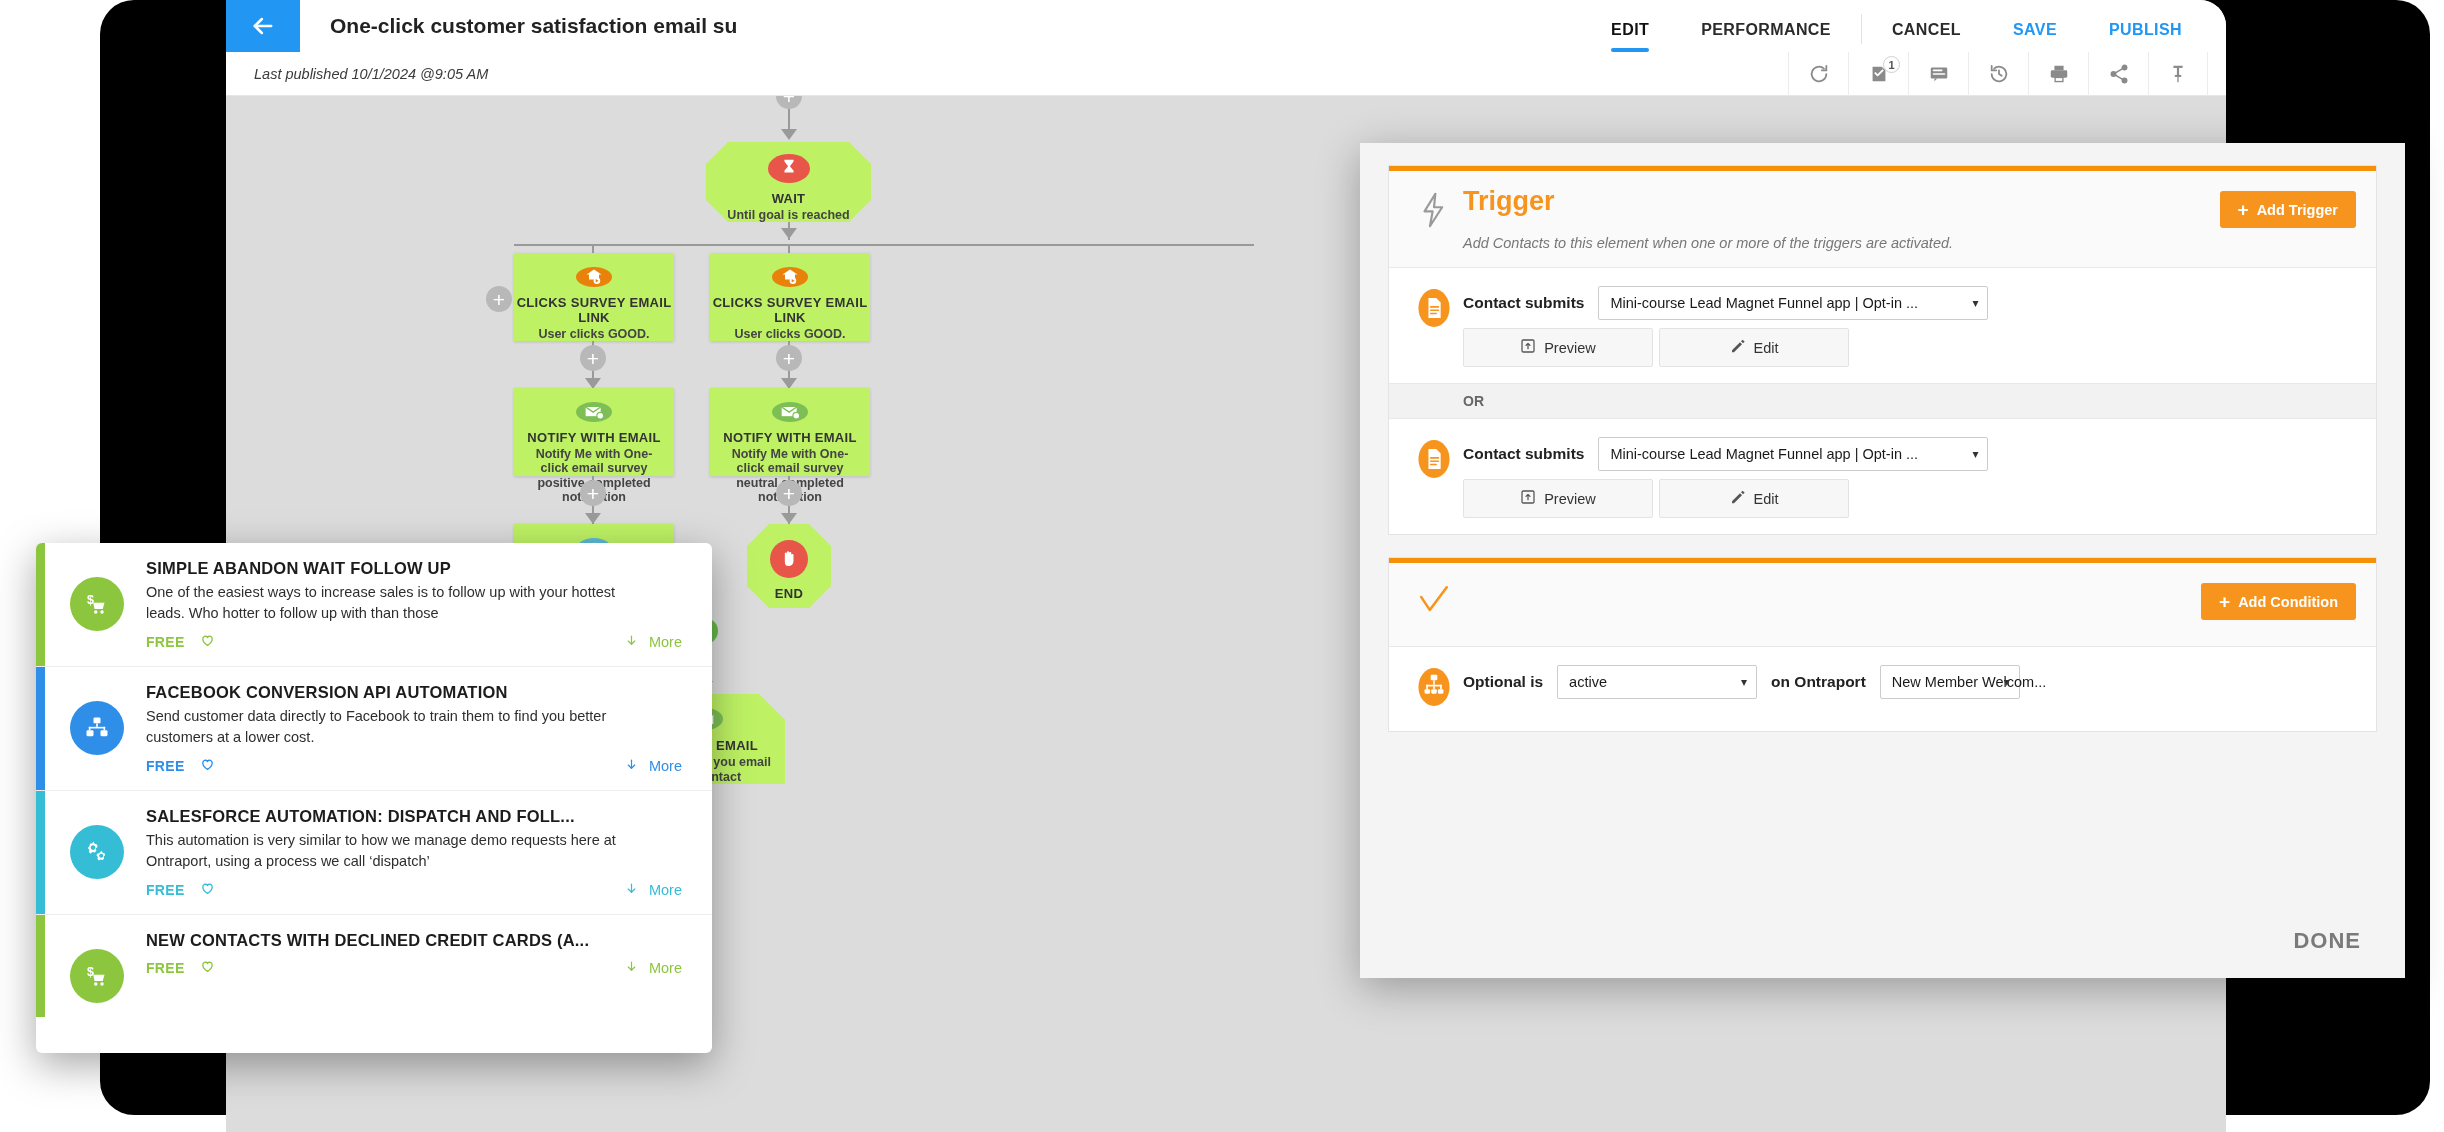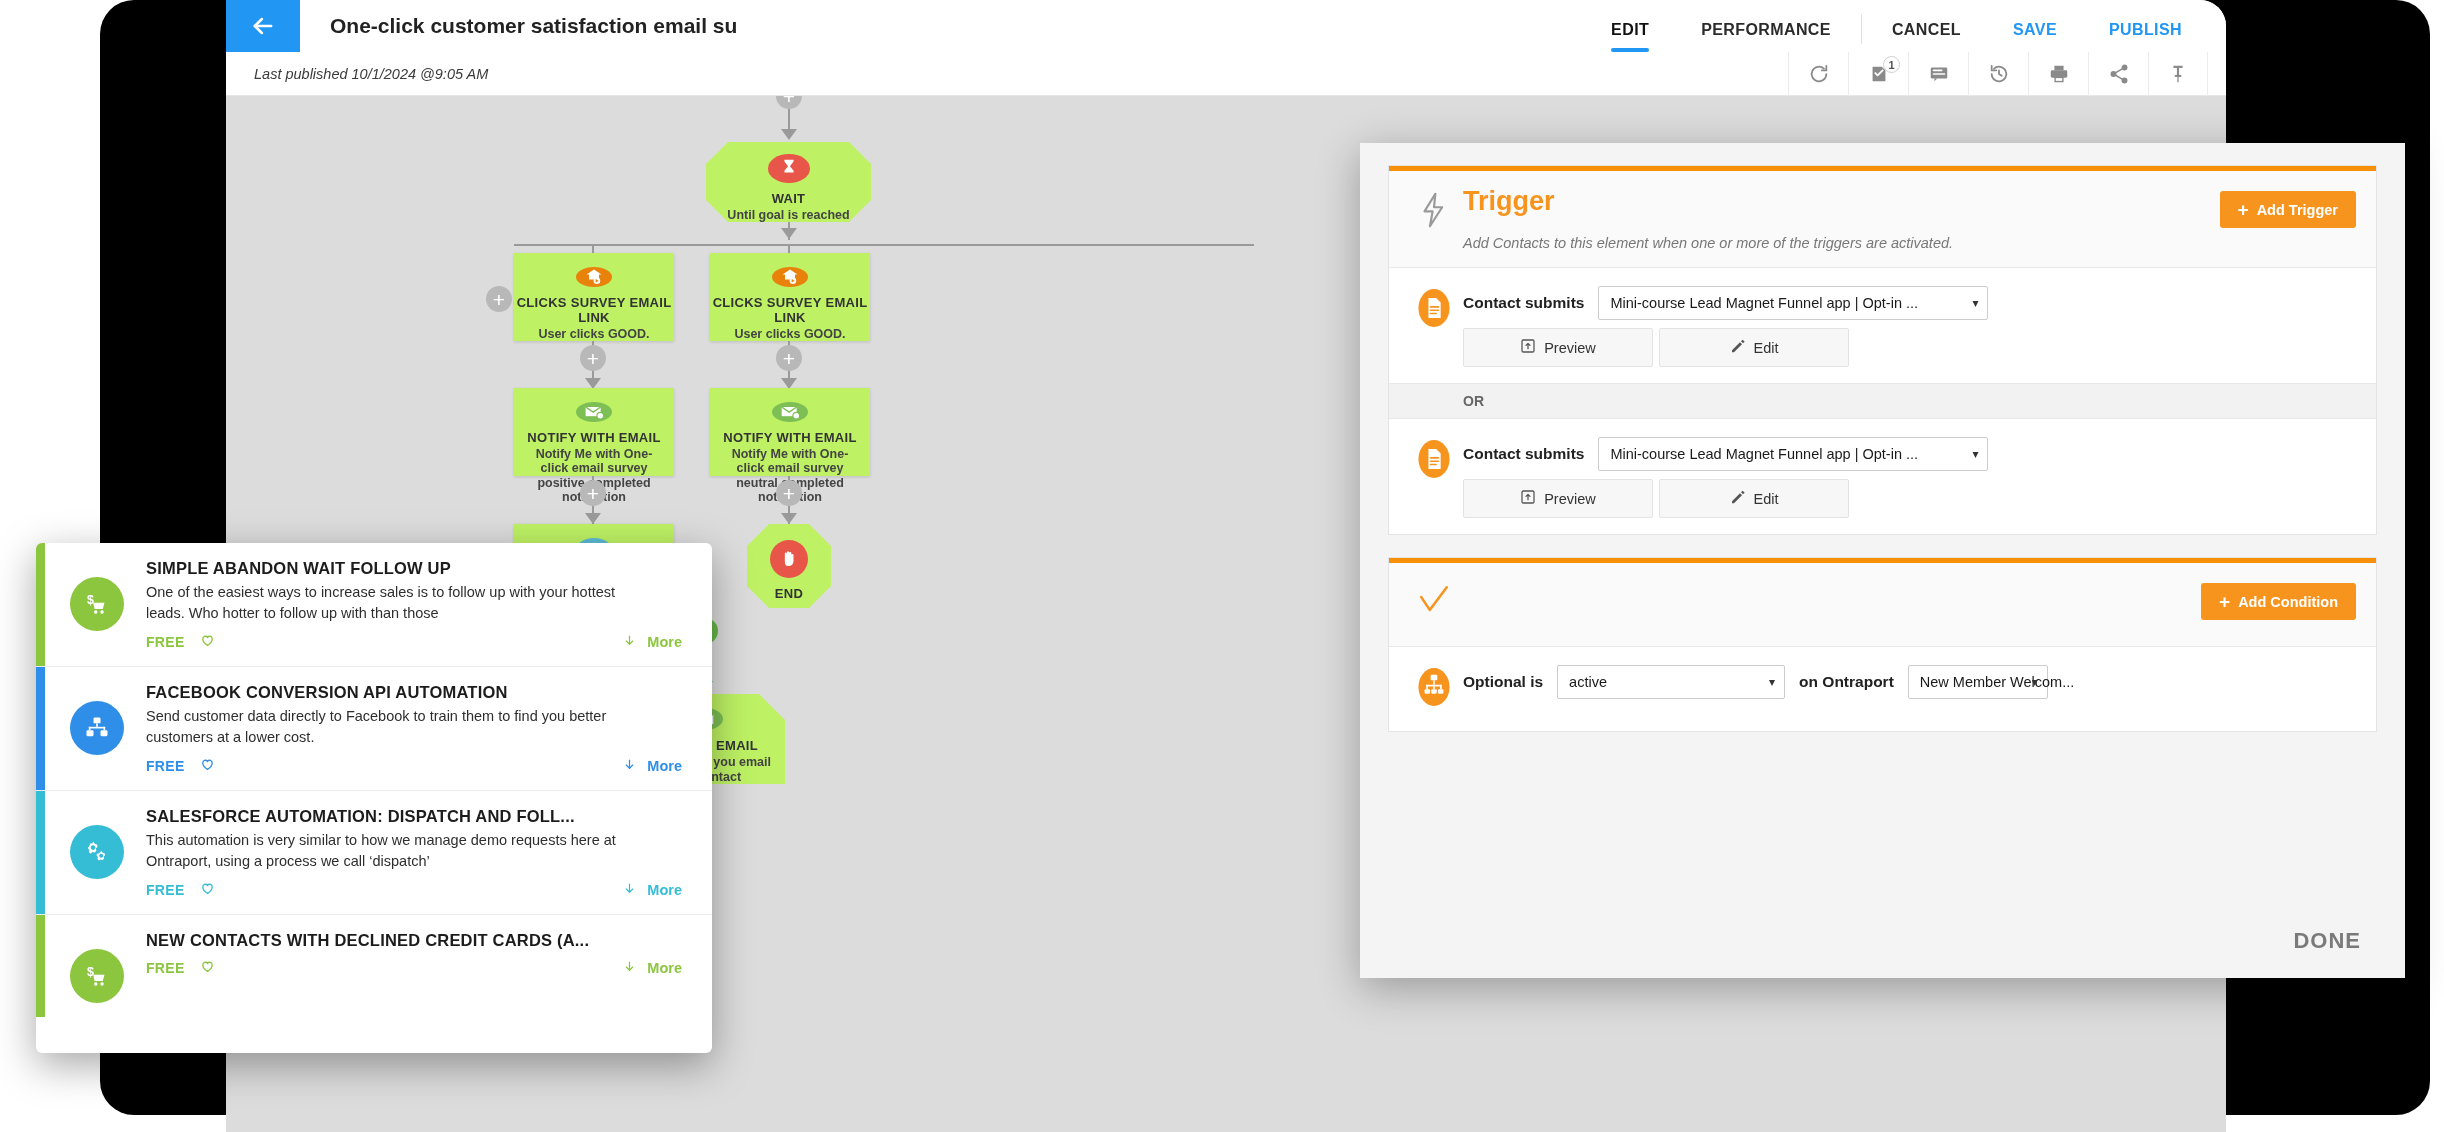--- a/index.html
+++ b/index.html
@@ -157,21 +157,21 @@
   .tp-row .rbody { flex:1; padding-left:6px; }
   .rline { display:flex; align-items:center; gap:14px; }
   .rlabel { font-size:15.5px; font-weight:700; color:#222; white-space:nowrap; }
   .sel {
     border:1px solid #ccc; background:#fff; border-radius:2px;
     padding:8px 26px 8px 11px; font-size:14.5px; color:#1a1a1a;
     position:relative; min-width:100px; cursor:pointer; white-space:nowrap;
   }
   .sel .chev { position:absolute; right:9px; top:50%; transform:translateY(-50%); font-size:12px; color:#333; }
   .sel.w-trigger { width:390px; }
-  .sel.w-active { width:228px; }
+  .sel.w-active { width:200px; }
   .sel.w-auto { width:140px; }
   .btnrow { display:flex; gap:6px; margin-top:8px; }
   .btn-grey {
     background:#f7f7f7; border:1px solid #e3e3e3; border-radius:2px;
     padding:9px 0; width:190px; font-size:14.5px; color:#333;
     display:flex; align-items:center; justify-content:center; gap:8px; cursor:pointer;
     font-family:"Liberation Sans", sans-serif;
   }
   .or-row {
     background:#f2f2f2; border-top:1px solid #e8e8e8; border-bottom:1px solid #e8e8e8;
@@ -192,21 +192,21 @@
   .tmpl-item:last-child { border-bottom:0; }
   .tmpl-strip { position:absolute; left:0; top:0; bottom:0; width:9px; }
   .tmpl-ic { width:54px; height:54px; border-radius:50%; flex:0 0 54px;
              display:flex; align-items:center; justify-content:center; margin-top:18px; }
   .tmpl-body { flex:1; padding-left:22px; }
   .tmpl-title { font-size:16.5px; font-weight:700; color:#1c1c1c; letter-spacing:.2px; }
   .tmpl-desc { font-size:14.5px; color:#2e2e2e; line-height:1.45; margin-top:4px; max-width:480px; }
   .tmpl-foot { display:flex; align-items:center; margin-top:8px; position:relative; }
   .tmpl-free { font-size:14px; font-weight:700; letter-spacing:.3px; }
   .tmpl-heart { margin-left:14px; }
-  .tmpl-more { position:absolute; right:10px; display:flex; align-items:center; gap:11px; font-size:14.5px; font-weight:700; }
+  .tmpl-more { position:absolute; right:10px; display:flex; align-items:center; gap:11px; font-size:14.5px; font-weight:400; }
 </style>
 </head>
 <body>
 
 <div id="root">
 
   <div class="frame-black"></div>
 
   <div class="app-window">
 

